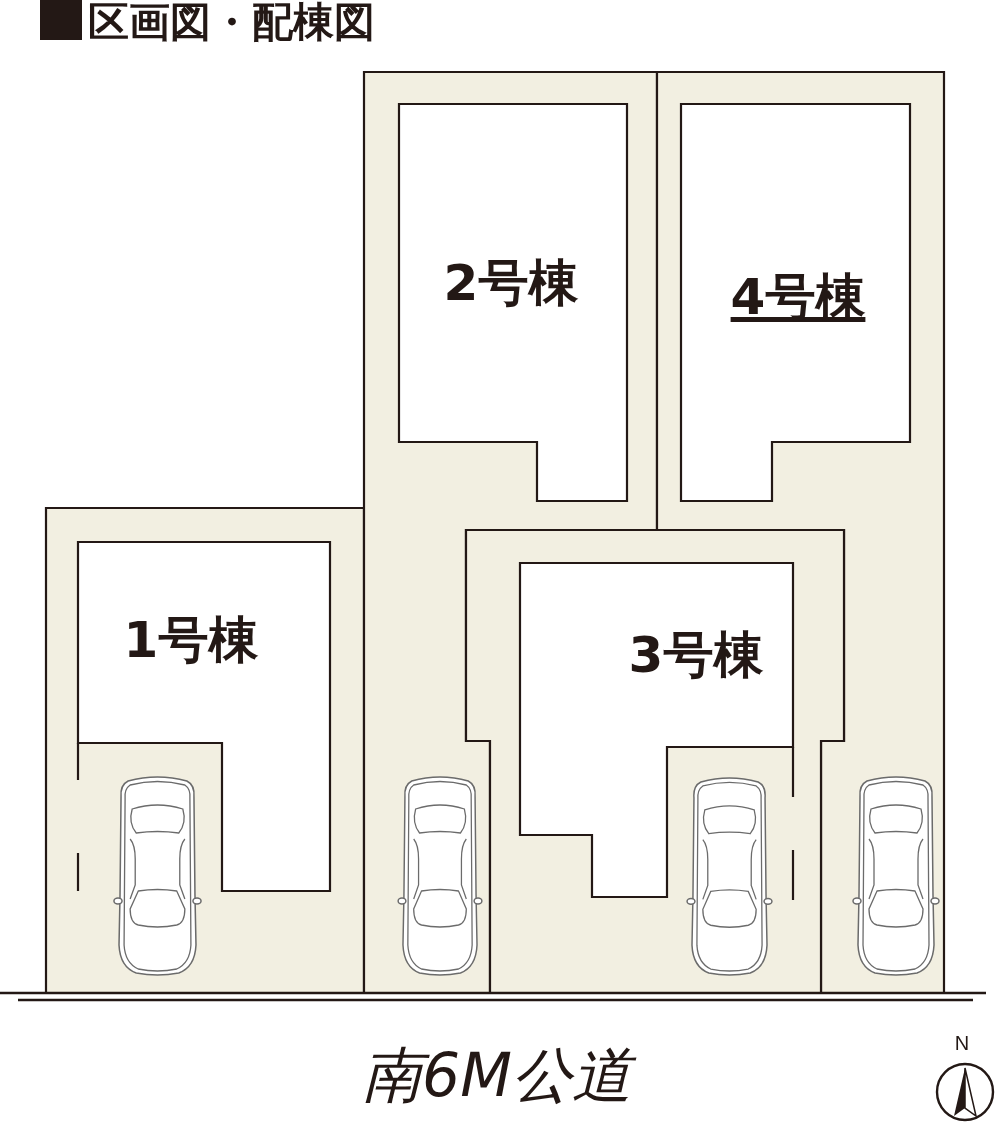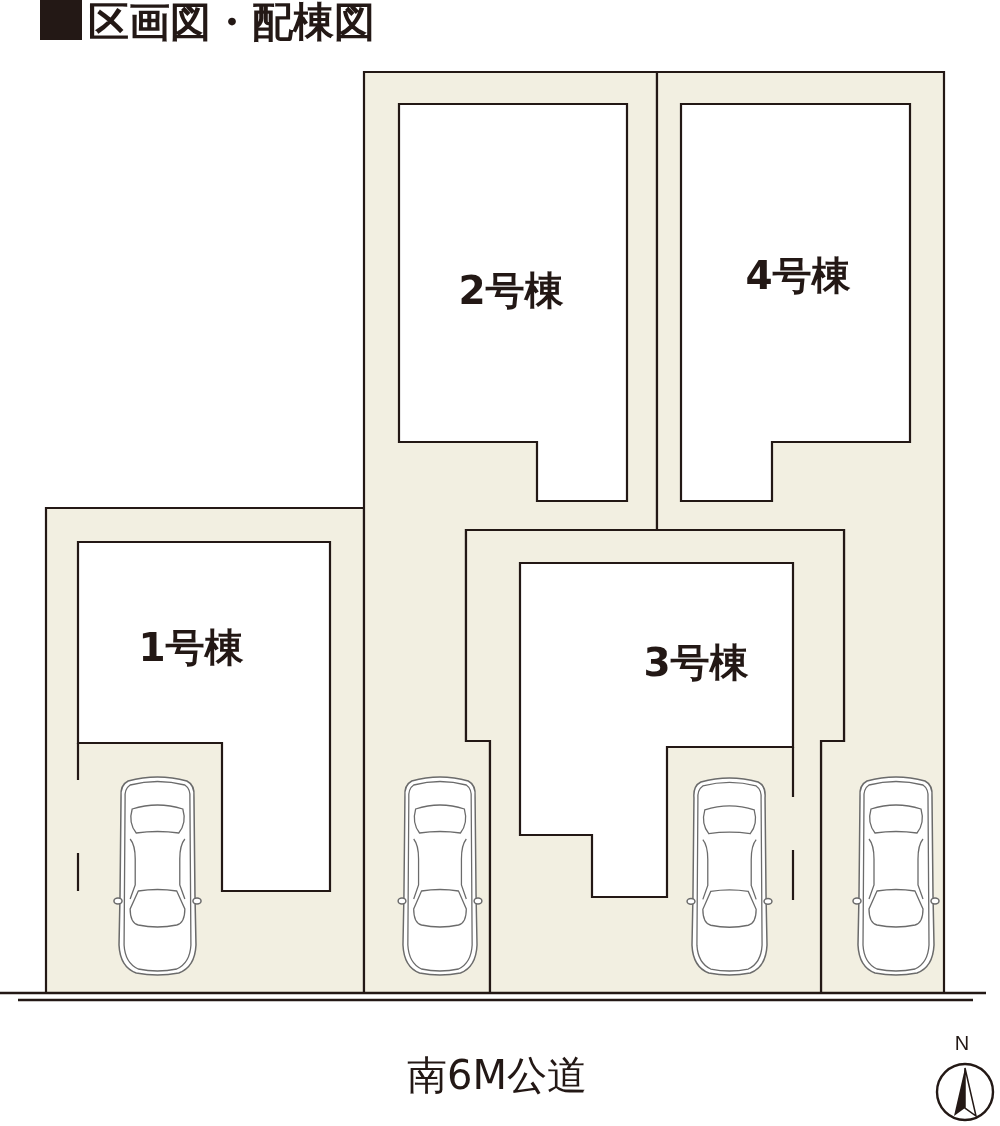--- a/index.html
+++ b/index.html
@@ -9,24 +9,24 @@
              line-height: 56px; letter-spacing: 0px; white-space: nowrap; color: #231815; }
     .title .sq { display: inline-block; width: 42px; height: 40px; background: #231815;
                  vertical-align: -4px; margin-right: 6px; }
     svg.plan { position: absolute; left: 0; top: 0; }
     .lot { fill: #f2efe1; stroke: #231815; stroke-width: 2.2; }
     .bldg { fill: #ffffff; stroke: #231815; stroke-width: 2.2; }
     .dash { stroke: #231815; stroke-width: 2.2; fill: none; }
     .road-line { stroke: #231815; stroke-width: 2.4; }
     .car-body { fill: #ffffff; stroke: #6b6b6b; stroke-width: 1.5; }
     .car-line { fill: none; stroke: #6b6b6b; stroke-width: 1.3; }
-    .label { position: absolute; font-size: 39px; font-weight: bold; color: #231815;
-             white-space: nowrap; line-height: 56px; transform: translate(-50%, -50%); margin-top: 8px; }
+    .label { position: absolute; font-size: 50px; font-weight: bold; color: #231815;
+             white-space: nowrap; line-height: 56px; transform: translate(-50%, -50%); }
     .road-label { position: absolute; left: 497px; top: 1075px; transform: translate(-50%, -50%);
-                  font-size: 40px; color: #231815; white-space: nowrap; line-height: 70px; }
+                  font-size: 60px; color: #231815; white-space: nowrap; line-height: 70px; font-style: italic; }
     .north-n { position: absolute; left: 962px; top: 1043px; transform: translate(-50%, -50%);
                font-size: 20px; color: #231815; font-family: "Liberation Sans", sans-serif; }
   </style>
 </head>
 <body>
 
 <div class="title">
   <span class="sq"></span><span>区画図・配棟図</span>
 </div>
 
@@ -97,17 +97,17 @@
     </g>
   <g id="compass-layer">
       <circle cx="965" cy="1092" r="28" fill="none" stroke="#231815" stroke-width="2.4"></circle>
       <polygon points="965,1068 954,1116 965,1108" fill="#231815"></polygon>
       <polygon points="965,1068 976,1116 965,1108" fill="#ffffff" stroke="#231815" stroke-width="1.5"></polygon>
     </g>
 </svg>
 
 <div class="label" style="left: 191px; top: 640px;">1号棟</div>
 <div class="label" style="left: 511px; top: 283px;">2号棟</div>
-<div class="label" style="left: 798px; top: 268px;">4号棟</div>
+<div class="label" style="left: 798px; top: 297px; text-decoration: underline;">4号棟</div>
 <div class="label" style="left: 696px; top: 655px;">3号棟</div>
 
 <div class="road-label">南6M公道</div>
 <div class="north-n">N</div>
 
 </body></html>

